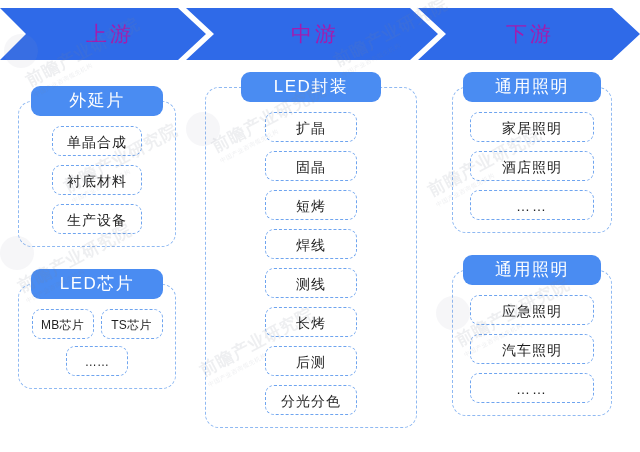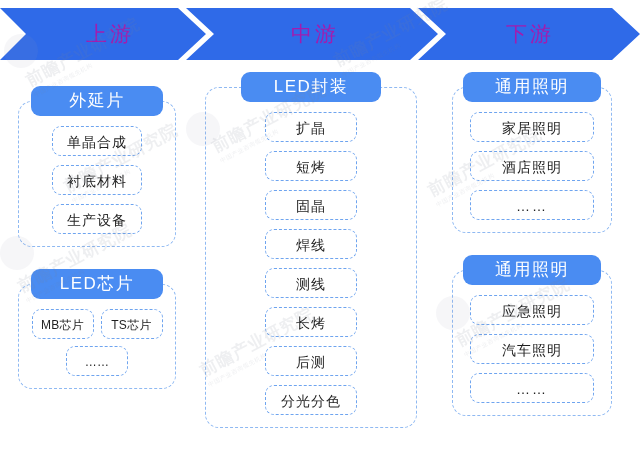--- a/index.html
+++ b/index.html
@@ -222,22 +222,22 @@
     </div>
   </div>
 
 </div>
 
 <div class="col col-mid">
   <div class="group">
     <div class="badge badge-mid">LED封装</div>
     <div class="panel panel-mid">
       <div class="item">扩晶</div>
+      <div class="item">固晶</div>
       <div class="item">短烤</div>
-      <div class="item">固晶</div>
       <div class="item">焊线</div>
       <div class="item">测线</div>
       <div class="item">长烤</div>
       <div class="item">后测</div>
       <div class="item">分光分色</div>
     </div>
   </div>
 </div>
 
 <div class="col col-down">

